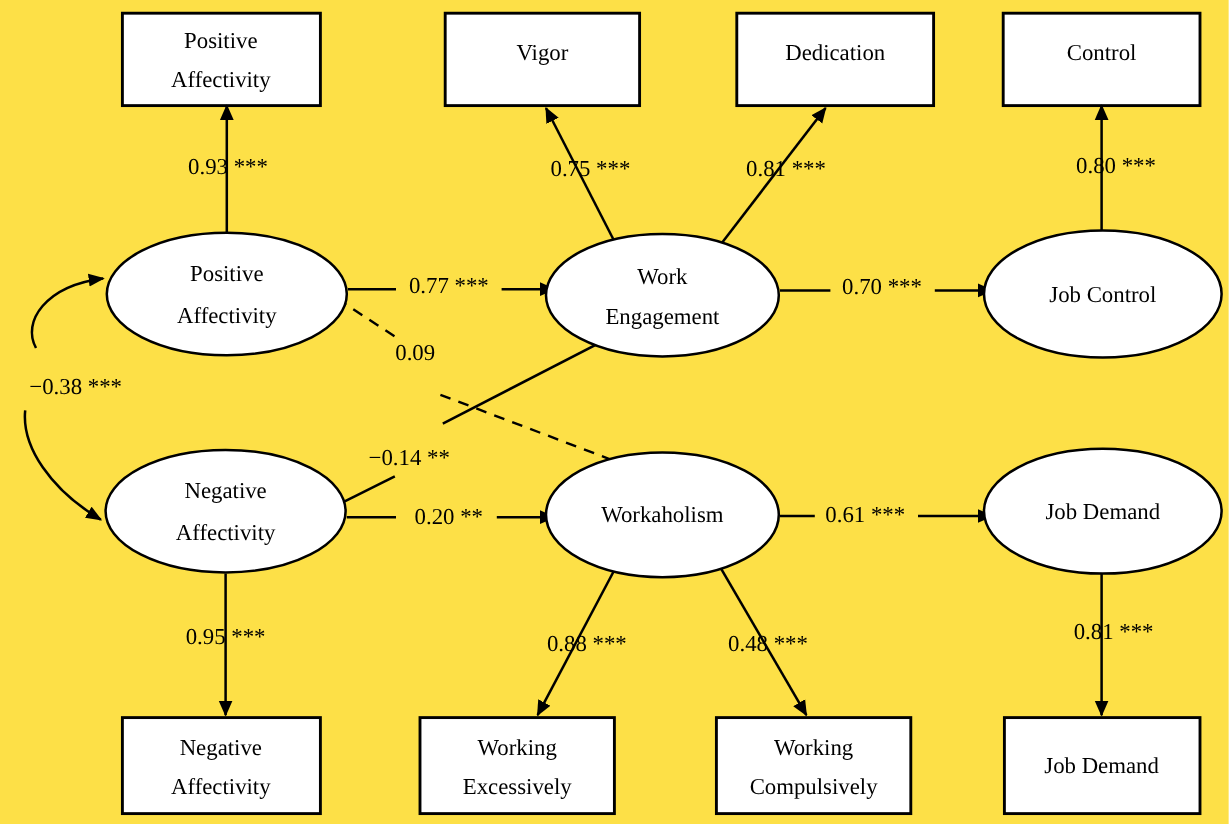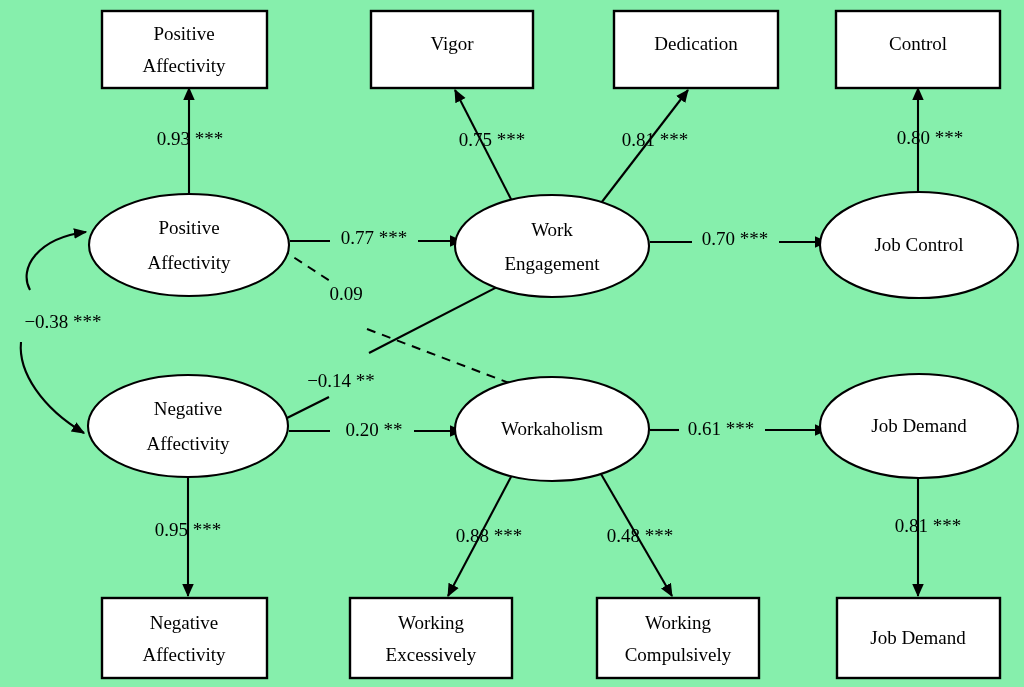--- a/index.html
+++ b/index.html
@@ -10,21 +10,21 @@
   body {
     width: 1024px;
     height: 687px;
     overflow: hidden;
     font-family: "Liberation Serif", "DejaVu Serif", serif;
   }
   #diagram-root {
     position: relative;
     width: 1024px;
     height: 687px;
-    background: #86efac;
+    background: #fde047;
   }
   svg#sem-canvas {
     display: block;
     width: 1024px;
     height: 687px;
   }
   .node-shape {
     fill: #ffffff;
     stroke: #000000;
     stroke-width: 2.1;

